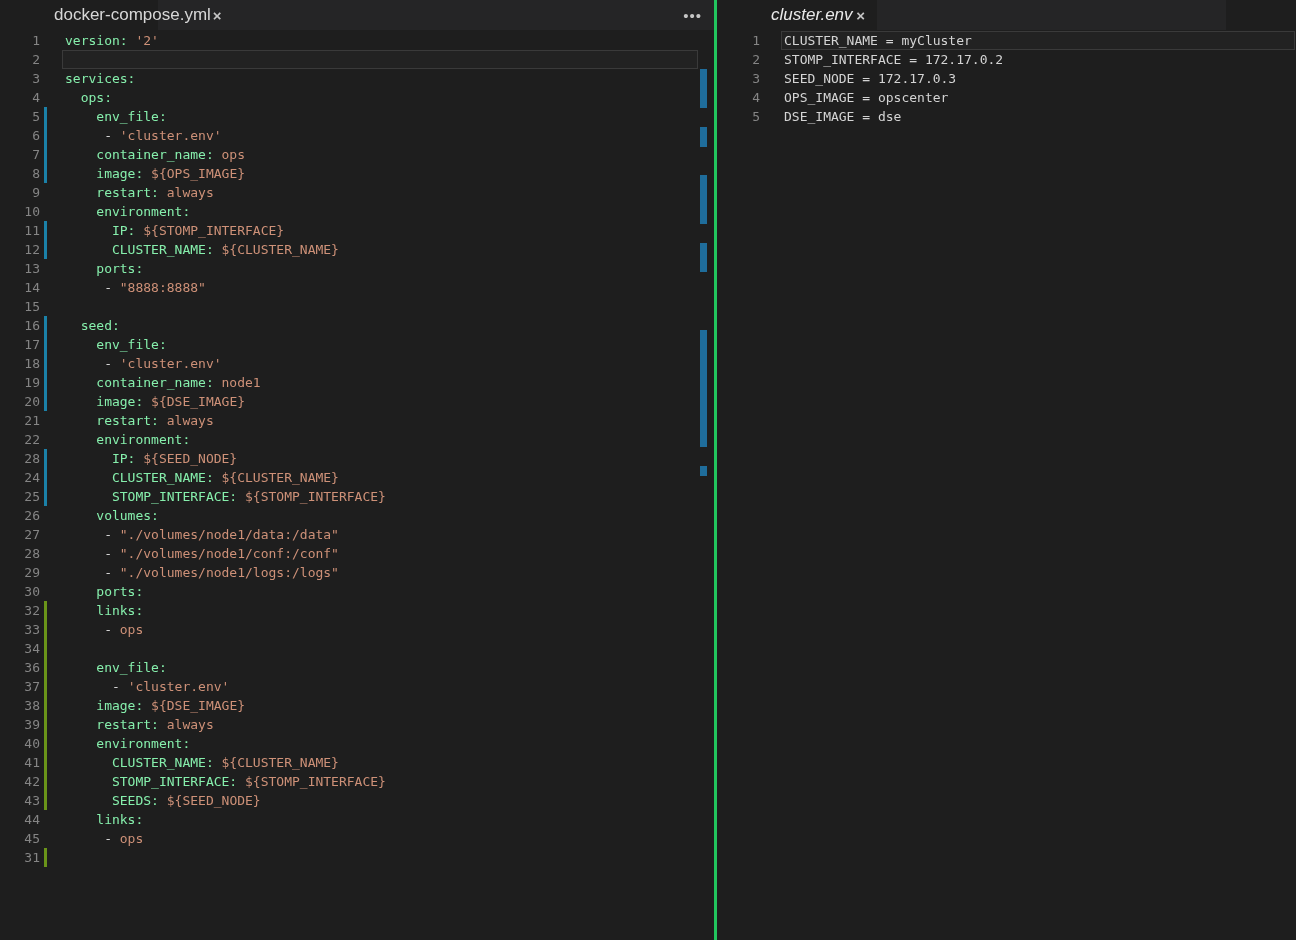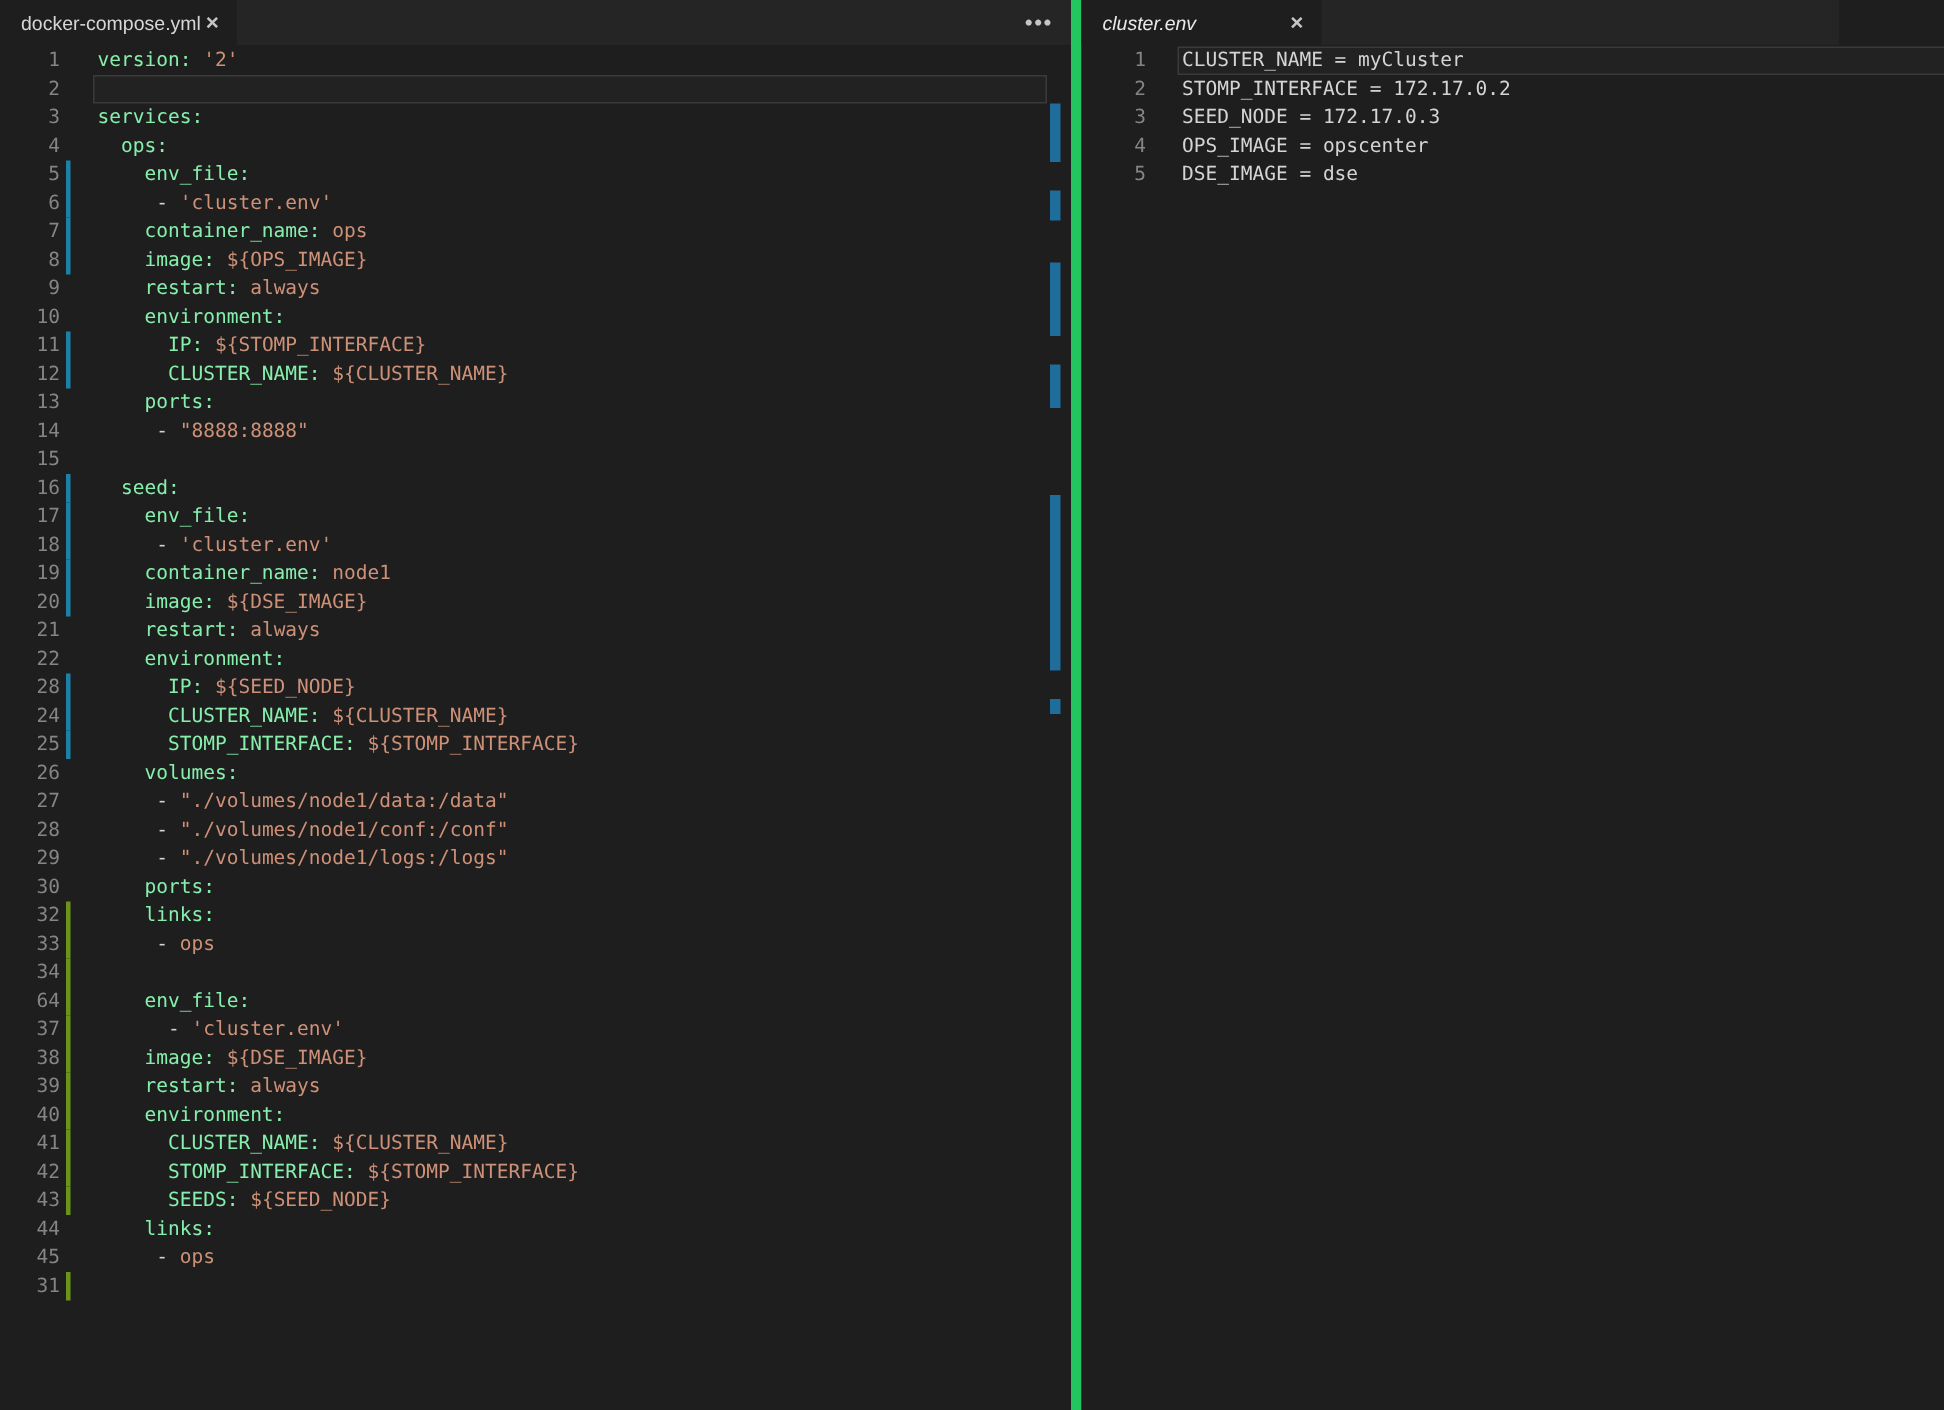--- a/index.html
+++ b/index.html
@@ -2,28 +2,28 @@
 <html><head>
 <meta charset="utf-8">
 <style>
   * { margin:0; padding:0; box-sizing:border-box; }
   html,body { width:1296px; height:940px; overflow:hidden; background:#1e1e1e;
               font-family:"Liberation Sans", sans-serif; }
   .workbench { display:flex; width:1296px; height:940px; }
 
   .group { position:relative; height:940px; }
   .group.left  { width:714px; }
-  .group.right { width:512px; border-left:7px solid #22c55e; }
+  .group.right { width:512px; border-left:3px solid #22c55e; }
 
   .tabbar { position:relative; height:30px; background:#252526; display:flex; }
   .tab { display:flex; align-items:center; justify-content:space-between;
          background:#1e1e1e; height:30px; padding:0 10px 0 14px; }
   .tab.lefttab  { width:158px; }
   .tab.righttab { width:160px; }
-  .tab-label { font-size:13px; color:#d7d7d7; white-space:nowrap; }
+  .tab-label { font-size:17px; color:#d7d7d7; white-space:nowrap;margin-left:40px; }
   .tab.righttab .tab-label { font-style:italic; color:#e9e9e9; }
   .tab-close { color:#c5c5c5; font-size:15px; line-height:15px; cursor:pointer;
                padding:0 2px; font-weight:bold; }
   .tab-actions { position:absolute; right:12px; top:0; height:30px;
                  display:flex; align-items:center; color:#c5c5c5;
                  font-size:15px; letter-spacing:1px; cursor:pointer; }
 
   .editor { position:relative; height:910px; background:#1e1e1e;
             font-family:"DejaVu Sans Mono","Liberation Mono",monospace;
             font-size:13px; line-height:19px; padding-top:1px; }
@@ -95,21 +95,21 @@
         <div class="line"><span class="ln">24</span><span class="deco mod"></span><span class="ltext"><span class="tk-d">      </span><span class="tk-k">CLUSTER_NAME:</span><span class="tk-d"> </span><span class="tk-s">${CLUSTER_NAME}</span></span></div>
         <div class="line"><span class="ln">25</span><span class="deco mod"></span><span class="ltext"><span class="tk-d">      </span><span class="tk-k">STOMP_INTERFACE:</span><span class="tk-d"> </span><span class="tk-s">${STOMP_INTERFACE}</span></span></div>
         <div class="line"><span class="ln">26</span><span class="deco"></span><span class="ltext"><span class="tk-d">    </span><span class="tk-k">volumes:</span></span></div>
         <div class="line"><span class="ln">27</span><span class="deco"></span><span class="ltext"><span class="tk-d">     - </span><span class="tk-s">"./volumes/node1/data:/data"</span></span></div>
         <div class="line"><span class="ln">28</span><span class="deco"></span><span class="ltext"><span class="tk-d">     - </span><span class="tk-s">"./volumes/node1/conf:/conf"</span></span></div>
         <div class="line"><span class="ln">29</span><span class="deco"></span><span class="ltext"><span class="tk-d">     - </span><span class="tk-s">"./volumes/node1/logs:/logs"</span></span></div>
         <div class="line"><span class="ln">30</span><span class="deco"></span><span class="ltext"><span class="tk-d">    </span><span class="tk-k">ports:</span></span></div>
         <div class="line"><span class="ln">32</span><span class="deco add"></span><span class="ltext"><span class="tk-d">    </span><span class="tk-k">links:</span></span></div>
         <div class="line"><span class="ln">33</span><span class="deco add"></span><span class="ltext"><span class="tk-d">     - </span><span class="tk-s">ops</span></span></div>
         <div class="line"><span class="ln">34</span><span class="deco add"></span><span class="ltext"></span></div>
-        <div class="line"><span class="ln">64</span><span class="deco add"></span><span class="ltext"><span class="tk-d">    </span><span class="tk-k">env_file:</span></span></div>
+        <div class="line"><span class="ln">36</span><span class="deco add"></span><span class="ltext"><span class="tk-d">    </span><span class="tk-k">env_file:</span></span></div>
         <div class="line"><span class="ln">37</span><span class="deco add"></span><span class="ltext"><span class="tk-d">      - </span><span class="tk-s">'cluster.env'</span></span></div>
         <div class="line"><span class="ln">38</span><span class="deco add"></span><span class="ltext"><span class="tk-d">    </span><span class="tk-k">image:</span><span class="tk-d"> </span><span class="tk-s">${DSE_IMAGE}</span></span></div>
         <div class="line"><span class="ln">39</span><span class="deco add"></span><span class="ltext"><span class="tk-d">    </span><span class="tk-k">restart:</span><span class="tk-d"> </span><span class="tk-s">always</span></span></div>
         <div class="line"><span class="ln">40</span><span class="deco add"></span><span class="ltext"><span class="tk-d">    </span><span class="tk-k">environment:</span></span></div>
         <div class="line"><span class="ln">41</span><span class="deco add"></span><span class="ltext"><span class="tk-d">      </span><span class="tk-k">CLUSTER_NAME:</span><span class="tk-d"> </span><span class="tk-s">${CLUSTER_NAME}</span></span></div>
         <div class="line"><span class="ln">42</span><span class="deco add"></span><span class="ltext"><span class="tk-d">      </span><span class="tk-k">STOMP_INTERFACE:</span><span class="tk-d"> </span><span class="tk-s">${STOMP_INTERFACE}</span></span></div>
         <div class="line"><span class="ln">43</span><span class="deco add"></span><span class="ltext"><span class="tk-d">      </span><span class="tk-k">SEEDS:</span><span class="tk-d"> </span><span class="tk-s">${SEED_NODE}</span></span></div>
         <div class="line"><span class="ln">44</span><span class="deco"></span><span class="ltext"><span class="tk-d">    </span><span class="tk-k">links:</span></span></div>
         <div class="line"><span class="ln">45</span><span class="deco"></span><span class="ltext"><span class="tk-d">     - </span><span class="tk-s">ops</span></span></div>
         <div class="line"><span class="ln">31</span><span class="deco add"></span><span class="ltext"></span></div>

